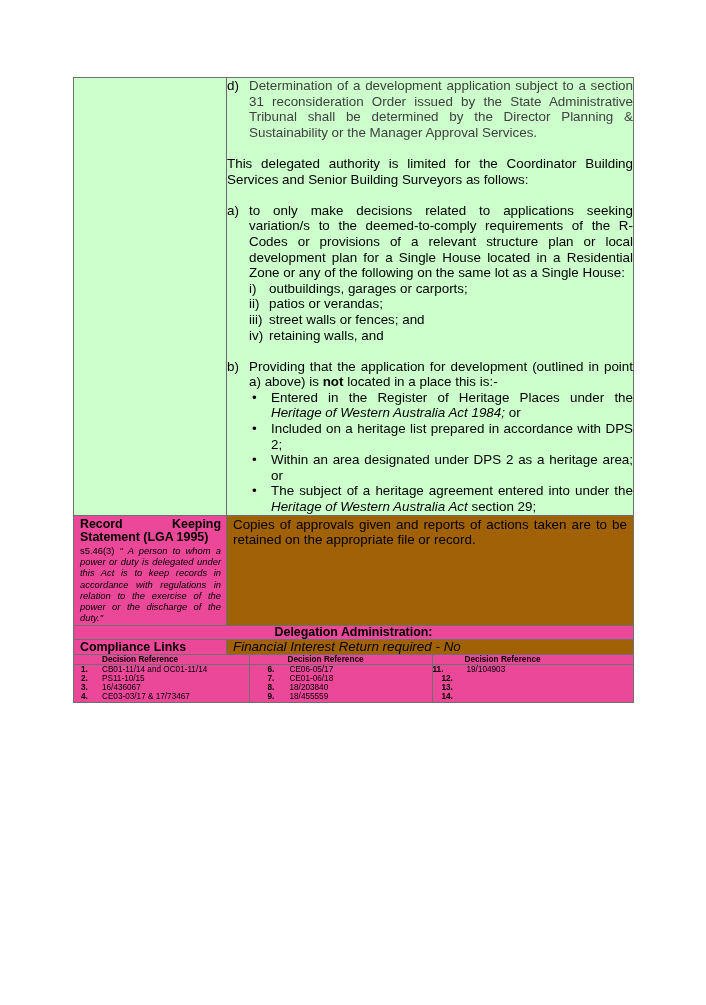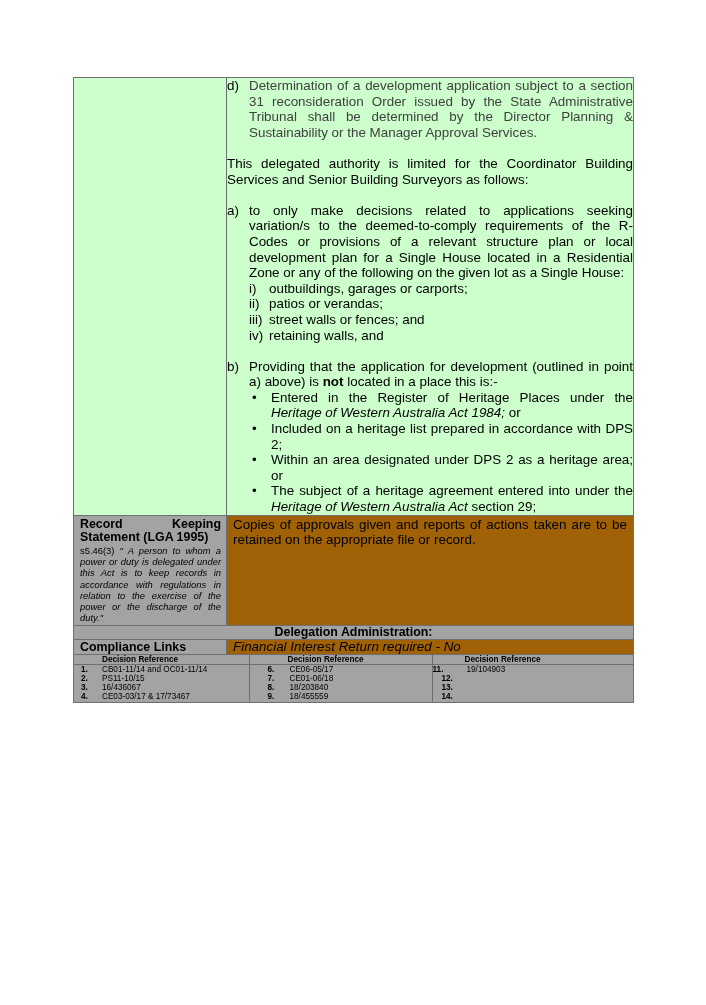--- a/index.html
+++ b/index.html
@@ -1,21 +1,21 @@
 <!DOCTYPE html>
 <html><head>
 <meta charset="utf-8">
 <style>
   html, body { margin:0; padding:0; background:#ffffff; }
   body { width:706px; height:1005px; position:relative; font-family:"Liberation Sans", sans-serif; color:#000; }
   .doc { position:absolute; left:73px; top:77px; width:560px; }
   table.main { border-collapse:collapse; width:560px; table-layout:fixed; }
   table.main td { border:1.5px solid #6f6f6f; vertical-align:top; padding:0; }
   .green { background:#ccffcc; }
-  .grey { background:#a3a3a3; }
+  .grey { background:#ec4899; }
   .white { background:#a16207;margin-top:32px; }
   .col-left { width:153px; }
   .col-right { width:407px; }
   .body-text { font-size:13.4px; line-height:15.6px; text-align:justify; }
   .cell-pad { padding:1px 7px 10px 8px; }
   .item { display:flex; }
   .item .lbl { flex:0 0 22px; }
   .item .txt { flex:1; text-align:justify; }
   .red { color:#404040; }
   .gap { height:15.6px; }
@@ -57,21 +57,21 @@
     <td class="green body-text cell-pad">
       <div class="item">
         <span class="lbl">d)</span>
         <span class="txt red">Determination of a development application subject to a section 31 reconsideration Order issued by the State Administrative Tribunal shall be determined by the Director Planning &amp; Sustainability or the Manager Approval Services.</span>
       </div>
       <div class="gap"></div>
       <div style="text-align:justify;">This delegated authority is limited for the Coordinator Building Services and Senior Building Surveyors as follows:</div>
       <div class="gap"></div>
       <div class="item">
         <span class="lbl">a)</span>
-        <span class="txt">to only make decisions related to applications seeking variation/s to the deemed-to-comply requirements of the R-Codes or provisions of a relevant structure plan or local development plan for a Single House located in a Residential Zone or any of the following on the given lot as a Single House:</span>
+        <span class="txt">to only make decisions related to applications seeking variation/s to the deemed-to-comply requirements of the R-Codes or provisions of a relevant structure plan or local development plan for a Single House located in a Residential Zone or any of the following on the same lot as a Single House:</span>
       </div>
       <div class="sub">
         <span class="lbl">i)</span>
         <span>outbuildings, garages or carports;</span>
       </div>
       <div class="sub">
         <span class="lbl">ii)</span>
         <span>patios or verandas;</span>
       </div>
       <div class="sub">

